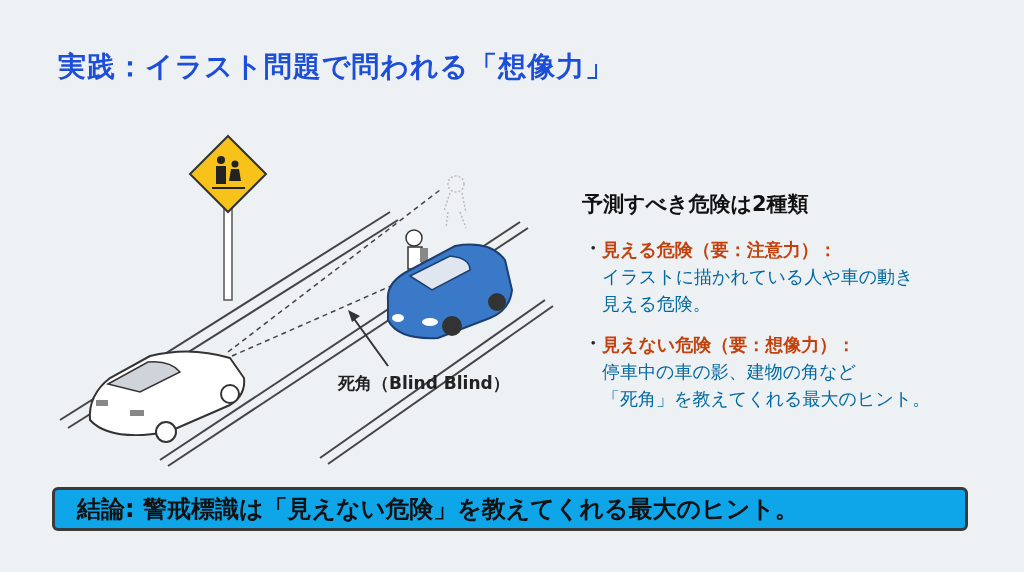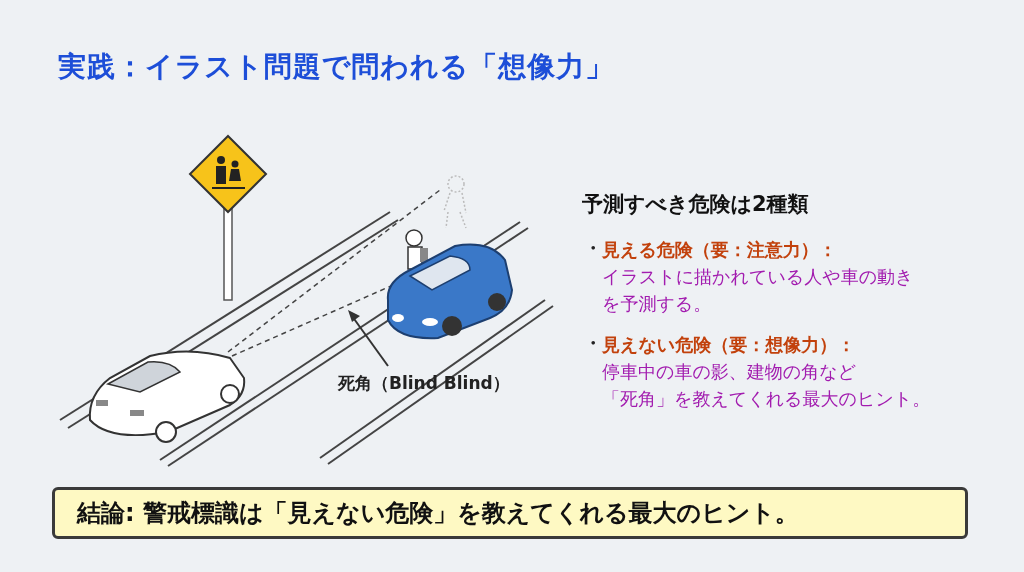--- a/index.html
+++ b/index.html
@@ -18,24 +18,24 @@
   .illustration { position:absolute; left:0; top:120px; width:580px; height:360px; }
   .blind-label {
     position:absolute; left:338px; top:372px;
     font-size:17px; font-weight:bold; color:#222; white-space:nowrap;
   }
   .panel { position:absolute; left:582px; top:158px; width:420px;margin-top:32px; }
   .panel h2 { margin:0 0 18px 0; font-size:21px; font-weight:bold; color:#111; }
   .item { position:relative; padding-left:20px; margin-bottom:14px; }
   .item .bullet { position:absolute; left:2px; top:0; font-size:18px; font-weight:bold; }
   .item .head { font-size:18px; font-weight:bold; color:#c2410c; line-height:27px; }
-  .item .desc { font-size:18px; color:#a21caf; line-height:27px; }
+  .item .desc { font-size:18px; color:#0369a1; line-height:27px; }
   .banner {
-    position:absolute; left:52px; top:487px; width:916px; height:52px;
-    background:#fef9c3; border:3px solid #3a3a3a; border-radius:6px;
+    position:absolute; left:52px; top:487px; width:916px; height:44px;
+    background:#0ea5e9; border:3px solid #3a3a3a; border-radius:6px;
     box-sizing:border-box; display:flex; align-items:center; padding-left:22px;
   }
   .banner span { font-size:24px; font-weight:bold; color:#111; white-space:nowrap; }
 </style>
 </head>
 <body>
 
 <div class="title">実践：イラスト問題で問われる「想像力」</div>
 
 <svg class="illustration" viewBox="0 120 580 360" width="580" height="360">
@@ -99,21 +99,21 @@
 </svg>
 
 <div class="blind-label">死角（Blind Blind）</div>
 
 <div class="panel">
   <h2>予測すべき危険は2種類</h2>
   <div class="item">
     <span class="bullet">・</span>
     <div class="head">見える危険（要：注意力）：</div>
     <div class="desc">イラストに描かれている人や車の動き</div>
-    <div class="desc">を予測する。</div>
+    <div class="desc">見える危険。</div>
   </div>
   <div class="item">
     <span class="bullet">・</span>
     <div class="head">見えない危険（要：想像力）：</div>
     <div class="desc">停車中の車の影、建物の角など</div>
     <div class="desc">「死角」を教えてくれる最大のヒント。</div>
   </div>
 </div>
 
 <div class="banner">

